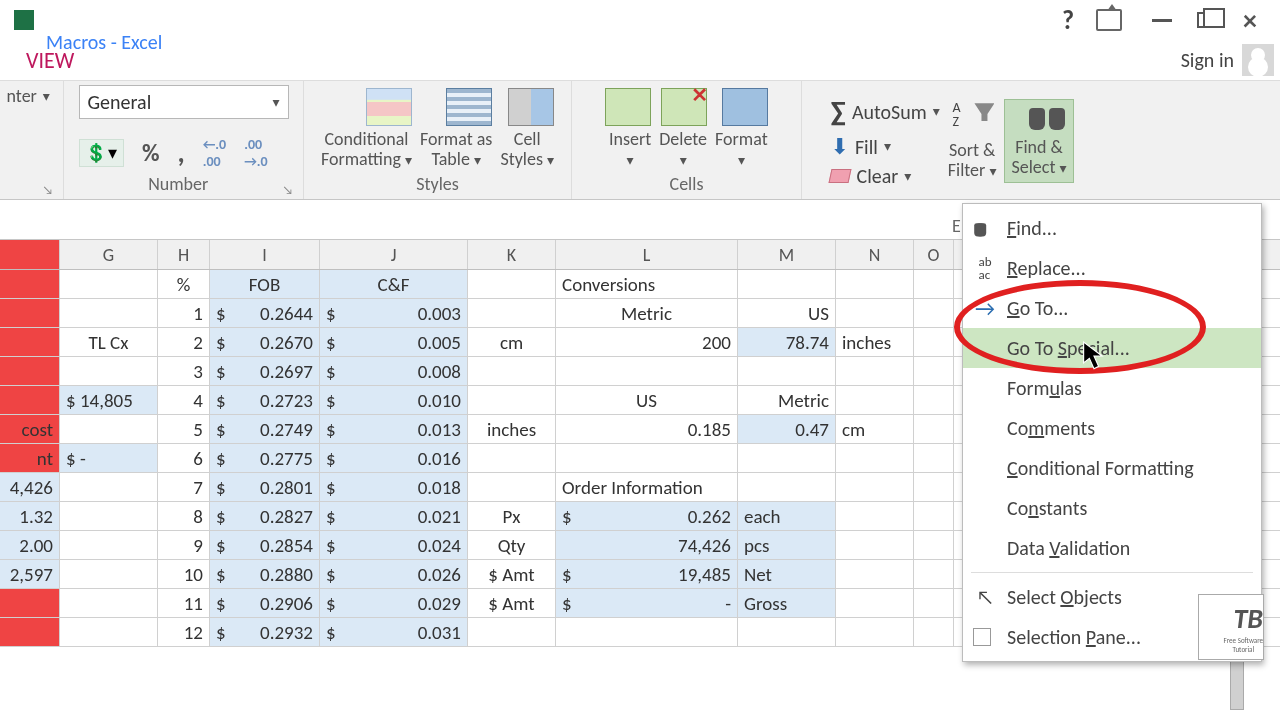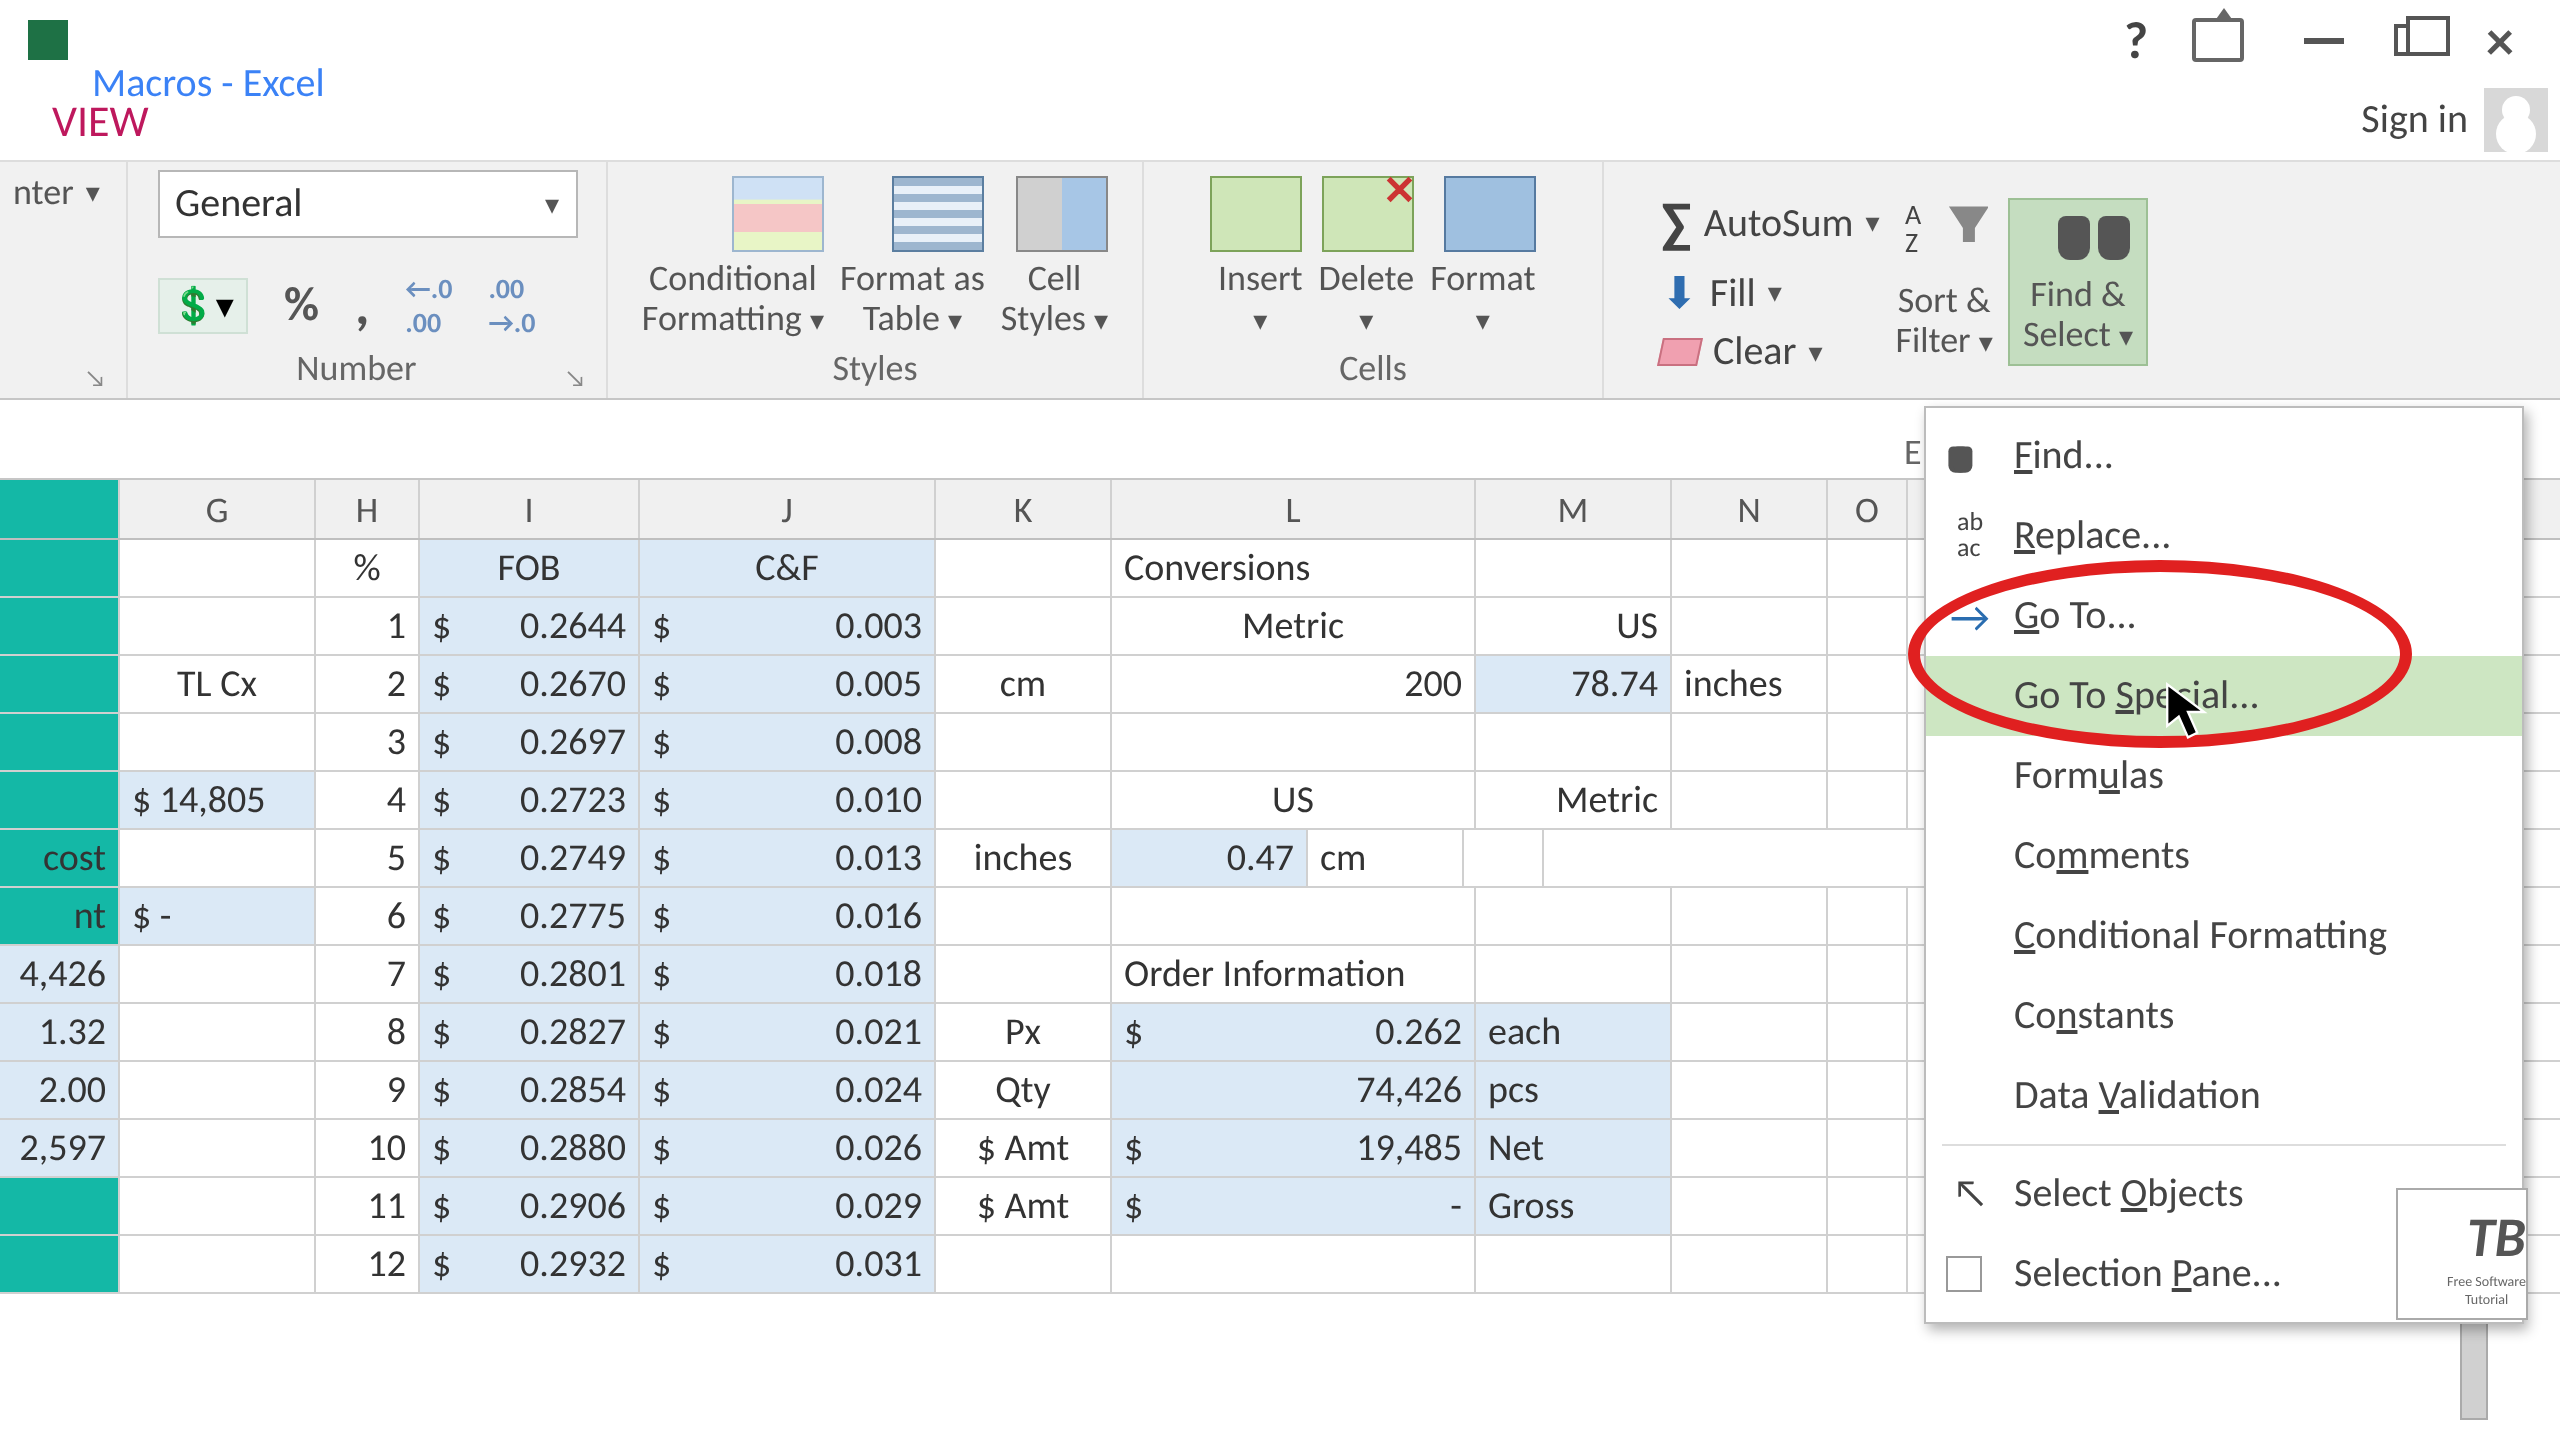--- a/index.html
+++ b/index.html
@@ -75,21 +75,21 @@
 .binoculars::after { right: 2px; }
 .find-select-btn { background: #c5ddc0; padding: 4px 6px; border: 1px solid #9dc095; }
 
 
 .fx-bar { height: 40px; border-bottom: 1px solid #c6c6c6; background: #fff; }
 
 
 .sheet { position: relative; }
 .col-headers { display: flex; background: #f0f0f0; border-bottom: 1px solid #bfbfbf; height: 30px; }
 .ch { border-right: 1px solid #d0d0d0; display: flex; align-items: center; justify-content: center; font-size: 18px; color: #555; }
-.stub-col { width: 60px; background: #14b8a6; }
+.stub-col { width: 60px; background: #ef4444; }
 .cG { width: 98px; } .cH { width: 52px; } .cI { width: 110px; } .cJ { width: 148px; }
 .cK { width: 88px; } .cL { width: 182px; } .cM { width: 98px; } .cN { width: 78px; } .cO { width: 40px; }
 
 .rows { }
 .row { display: flex; height: 29px; border-bottom: 1px solid #d0d0d0; }
 .cell { border-right: 1px solid #d0d0d0; display: flex; align-items: center; padding: 0 6px; font-size: 19px; color: #333; }
 .cell.r { justify-content: flex-end; }
 .cell.c { justify-content: center; }
 .formula { background: #dbe9f6; }
 .curr { display: flex; justify-content: space-between; width: 100%; }
@@ -388,20 +388,21 @@
             <span>0.2749</span>
           </span>
         </div>
         <div class="cell cJ formula ">
           <span class="curr">
             <span class="sym">$</span>
             <span>0.013</span>
           </span>
         </div>
         <div class="cell cK c ">inches</div>
+        <div class="cell cL r ">0.185</div>
         <div class="cell cM r formula">0.47</div>
         <div class="cell cN ">cm</div>
         <div class="cell cO "></div>
       </div>
       <div class="row">
         <div class="cell stub-col r ">nt</div>
         <div class="cell cG  formula">$       -</div>
         <div class="cell cH r ">6</div>
         <div class="cell cI formula ">
           <span class="curr">

